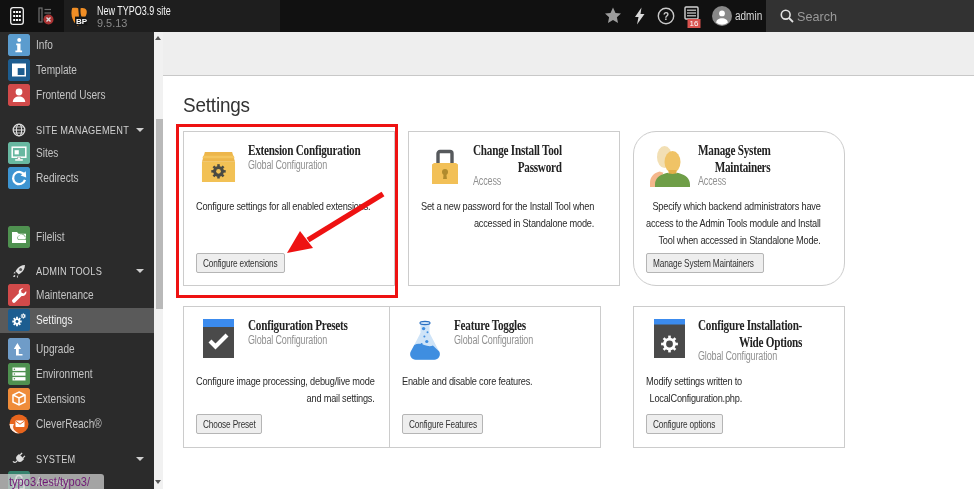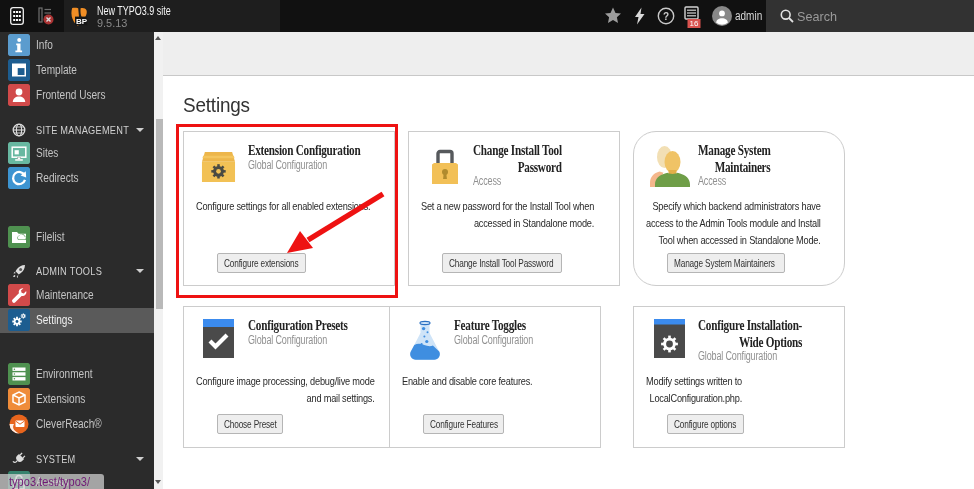--- a/index.html
+++ b/index.html
@@ -37,21 +37,21 @@
 #docheader { position:absolute; left:163px; top:32px; width:811px; height:44px; background:#eeeeee; border-bottom:1px solid #c8c8c8; }
 #content { position:absolute; left:163px; top:77px; width:811px; height:412px; background:#ffffff; }
 h1#pagetitle { position:absolute; left:183px; top:93px; font-size:21px; font-weight:400; color:#333; letter-spacing:-0.2px; }
 
 .card { position:absolute; width:212px; background:#fff; border:1px solid #cccccc; }
 .card .icon { position:absolute; }
 .card .title { position:absolute; left:64px; top:10px; font-size:14px; font-weight:700; color:#222; line-height:17px; letter-spacing:-0.3px;font-family:Liberation Serif, serif; }
 .card .subtitle { position:absolute; left:64px; font-size:12px; color:#919191; letter-spacing:-0.2px; }
 .card .desc { position:absolute; left:12px; font-size:11.5px; color:#2a2a2a; line-height:17px; letter-spacing:-0.25px; }
 .btn { position:absolute; left:12px; height:20px; background:#eee; border:1px solid #b5b5b5; border-radius:2px;
-  font-size:11px; color:#333; letter-spacing:-0.2px; padding:0 6px; line-height:18px; display:inline-block;margin-left:21px; }
+  font-size:11px; color:#333; letter-spacing:-0.2px; padding:0 6px; line-height:18px; display:inline-block; }
 
 .t { display:inline-block; transform:scaleX(0.8); transform-origin:0 50%; white-space:nowrap; }
 .mitem .lbl .t, .mhead .hlbl .t { transform:scaleX(0.84); }
 .card .title .t, .card .desc .t { transform:scaleX(0.8); transform-origin:0 0; }
 .card .subtitle .t { transform:scaleX(0.75); transform-origin:0 0; }
 .btn .t { transform:scaleX(0.75); }
 
 
 #redbox { position:absolute; left:176px; top:123.5px; width:222px; height:174.5px; border:3.8px solid #ee1212; }
 
@@ -246,20 +246,29 @@
               <line x1="-4.7" y1="0" x2="4.7" y2="0"></line>
               <line x1="-3.3" y1="-3.3" x2="3.3" y2="3.3"></line>
               <line x1="3.3" y1="-3.3" x2="-3.3" y2="3.3"></line>
             </g>
             <circle cx="0" cy="0" r="1.5" fill="#1d5d90"></circle>
           </g>
         </g>
       </svg>
     <span class="lbl"><span class="t">Settings</span></span>
   </div>
+  <div class="mitem" style="top:337px">
+    <svg class="ic" viewBox="0 0 22 22">
+        <rect width="22" height="22" rx="1.5" fill="#6f9cc8"></rect>
+        <path d="M10.2 17V9.5H6.8v7.5z" fill="#fff" opacity="0"></path>
+        <path d="M8 17v-6h-2.2L9.4 5l3.6 6H10.8v6z" fill="#fff"></path>
+        <path d="M8 16h6.5v1.5H8z" fill="#fff"></path>
+      </svg>
+    <span class="lbl"><span class="t">Upgrade</span></span>
+  </div>
   <div class="mitem" style="top:362px">
     <svg class="ic" viewBox="0 0 22 22">
         <rect width="22" height="22" rx="1.5" fill="#4f9150"></rect>
         <g fill="#fff">
           <rect x="4.5" y="4.5" width="13" height="3.4"></rect>
           <rect x="4.5" y="9.3" width="13" height="3.4"></rect>
           <rect x="4.5" y="14.1" width="13" height="3.4"></rect>
         </g>
         <g fill="#4f9150">
           <circle cx="6.4" cy="6.2" r="0.8"></circle>
@@ -346,21 +355,20 @@
   <div class="card" style="left:408px; top:131px; height:155px;">
     <svg class="icon" style="left:22px; top:15px;" width="28" height="38" viewBox="0 0 28 38">
       <path d="M7 18V6.5a2 2 0 012-2h10a2 2 0 012 2V18" fill="none" stroke="#56595c" stroke-width="3.4"></path>
       <path d="M1 17.5l2-1.5h22l2 1.5V37H1z" fill="#f2c057"></path>
       <circle cx="14" cy="25" r="3" fill="#b08b2e"></circle>
       <path d="M12.7 26h2.6l.6 6h-3.8z" fill="#b08b2e"></path>
     </svg>
     <div class="title"><span class="t">Change Install Tool<br>Password</span></div>
     <div class="subtitle" style="top:42px;"><span class="t">Access</span></div>
     <div class="desc" style="top:66px;"><span class="t">Set a new password for the Install Tool when<br>accessed in Standalone mode.</span></div>
-    <div class="btn" style="top:121px; width:120px;"><span class="t">Change Install Tool Password</span></div>
   </div>
 
   <div class="card" style="left:633px; top:131px; height:155px;border-radius:23px;">
     <svg class="icon" style="left:16px; top:14px;" width="40" height="41" viewBox="0 0 40 41">
       <ellipse cx="14.5" cy="11" rx="7.5" ry="11" fill="#f2dfb4"></ellipse>
       <path d="M0 41v-4c0-6.5 4-10 9.5-11.5l4 1.2c-1.7 2.6-2.3 5.3-2.3 7.8V41z" fill="#f5b78c"></path>
       <ellipse cx="22.5" cy="16" rx="8" ry="11" fill="#f0c366"></ellipse>
       <rect x="18.5" y="24" width="8" height="7" fill="#e3af49"></rect>
       <path d="M5 41v-2.5c0-6 4.5-9.5 10-11l2.5-.7c1.5 1.5 8.5 1.5 10 0l2.5.7c5.5 1.5 10 5 10 11V41z" fill="#6f9e48"></path>
     </svg>

